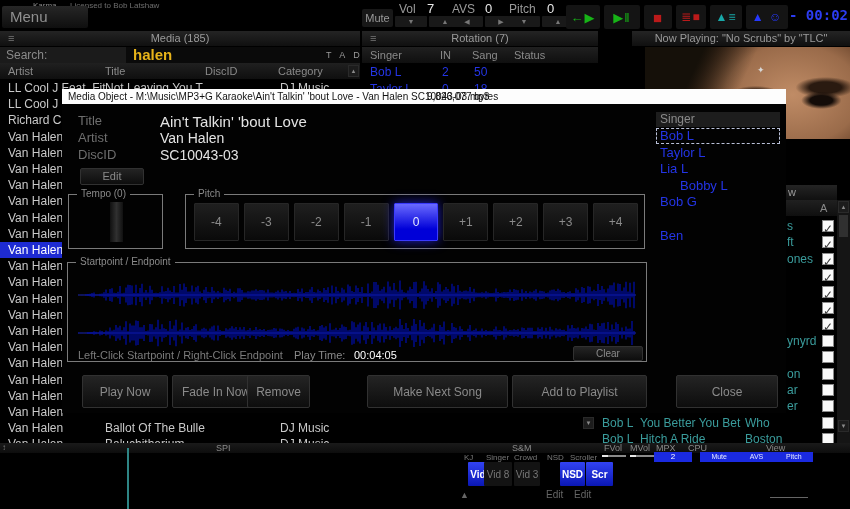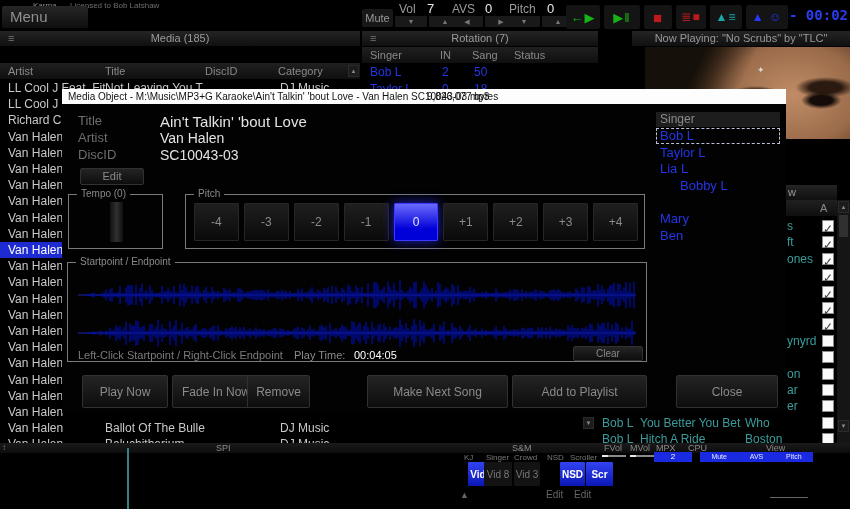--- a/index.html
+++ b/index.html
@@ -198,20 +198,25 @@
   <div class="tbtn r" id="tb3">■</div>
   <div class="tbtn r" id="tb4">≣■</div>
   <div class="tbtn t" id="tb5">▲≡</div>
   <div class="tbtn bl" id="tb6">▲ ☺</div>
   <div id="clock">- 00:02:49</div>
 
   <div class="phdr" id="media-hdr">
     <span class="ham">≡</span>
     <span>Media (185)</span>
   </div>
+  <div id="search-row">
+    <div id="search-label">Search:</div>
+    <span id="search-value">halen</span>
+    <span id="search-flags">T A D</span>
+  </div>
   <div class="chdr" id="media-colhdr">
     <span id="mc-artist">Artist</span>
     <span id="mc-title">Title</span>
     <span id="mc-discid">DiscID</span>
     <span id="mc-cat">Category</span>
   </div>
   <div class="sarr" id="media-scroll-up">▲</div>
   <div id="media-rows">
       <div class="m-row" style="top: 1px;">
         <span class="m-a">LL Cool J Feat. Fit</span>
@@ -444,21 +449,21 @@
     <div class="btn dbtn" id="db5">Add to Playlist</div>
     <div class="btn dbtn" id="db4">Make Next Song</div>
     <div class="btn dbtn" id="db6">Close</div>
 
     <div id="singer-hdr">Singer</div>
     <div id="singer-list">
         <div class="s-item sel" style="top: 0px;">Bob L</div>
         <div class="s-item" style="top: 16.6px;">Taylor L</div>
         <div class="s-item" style="top: 33.2px;">Lia L</div>
         <div class="s-item" style="top: 49.8px; margin-left: 20px;">Bobby L</div>
-        <div class="s-item" style="top: 83px;">Mary</div>
+        <div class="s-item" style="top: 66.4px;">Bob G</div>
         <div class="s-item" style="top: 99.6px;">Ben</div>
       </div>
   </div>
 
   <div id="bb">
     <div id="bb-hdr">
       <span class="bbl" id="resize-ic">↕</span>
       <span class="bbl" id="bbl-spi">SPI</span>
       <span class="bbl" id="bbl-sm">S&amp;M</span>
       <span class="bbl" id="bbl-fvol">FVol</span>

